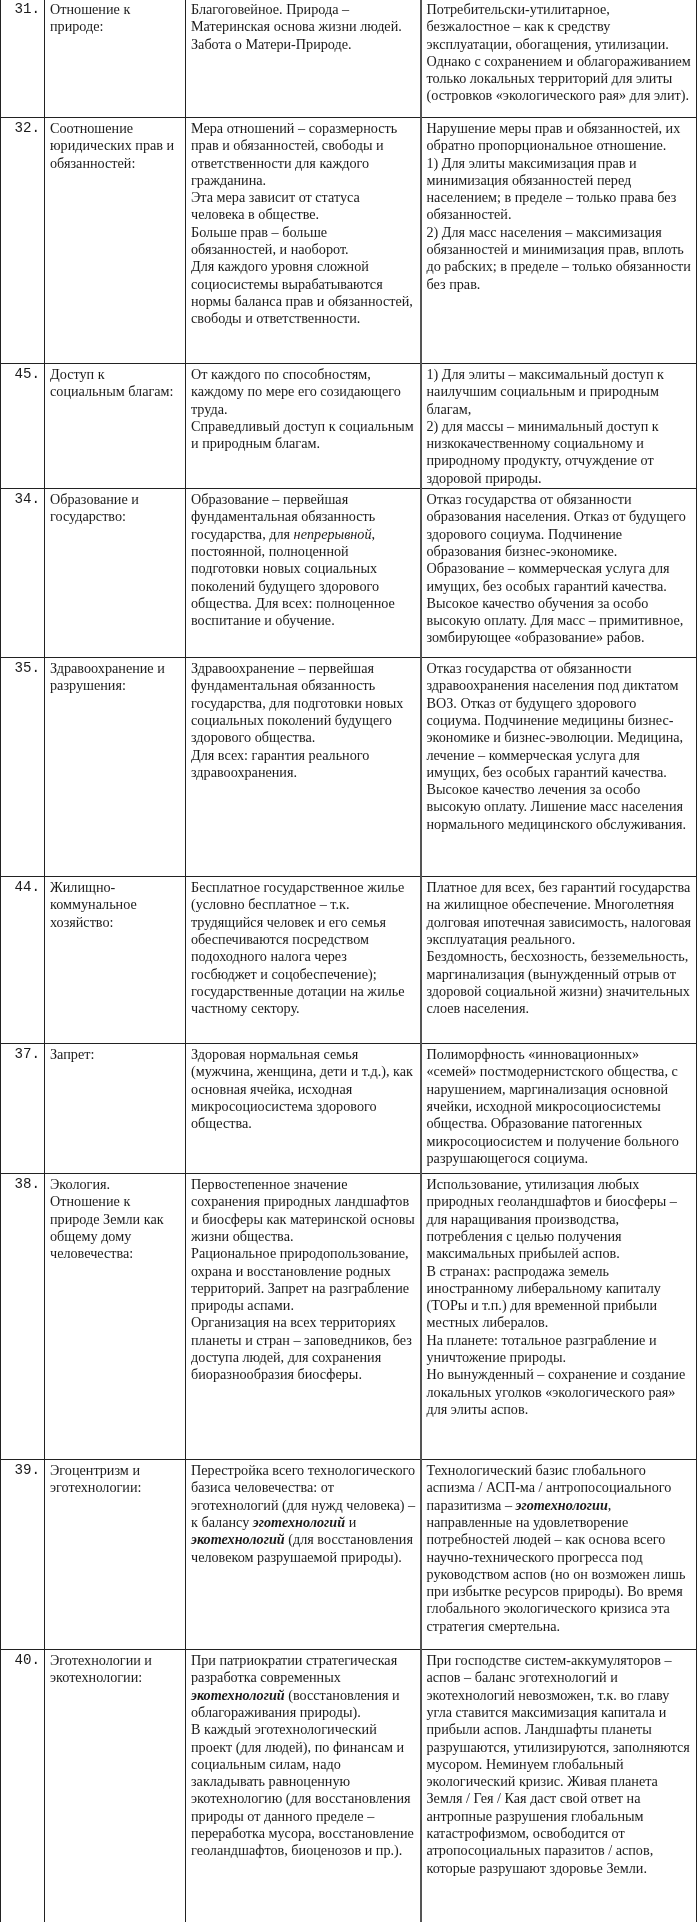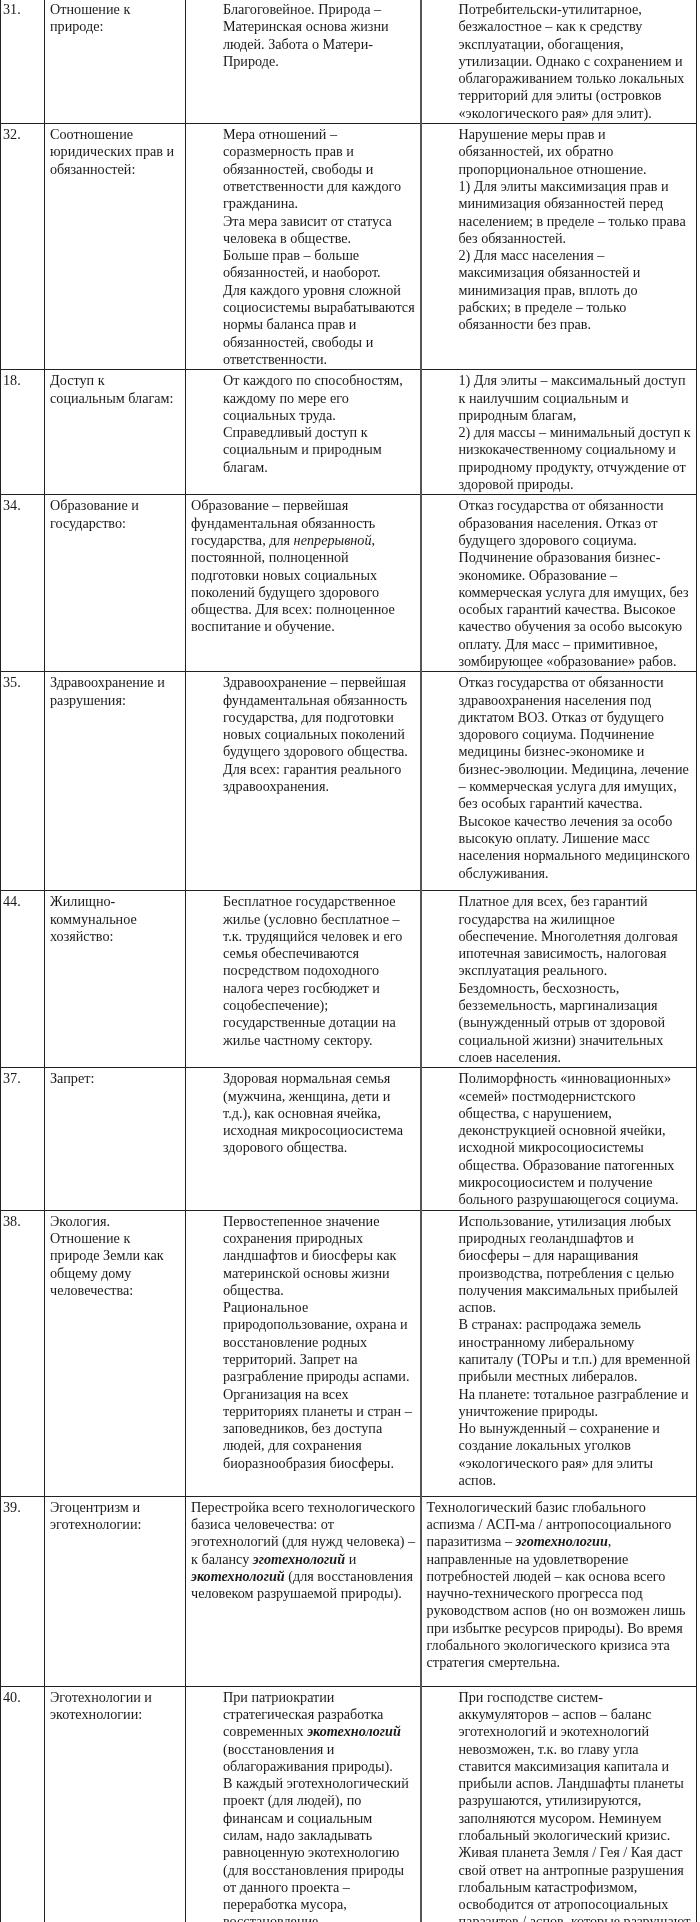--- a/index.html
+++ b/index.html
@@ -2,23 +2,23 @@
 <html><head>
   <meta charset="utf-8">
   <style>
     html, body { margin: 0; padding: 0; background: #ffffff; }
     body { width: 700px; height: 1922px; overflow: hidden; position: relative;
            font-family: "Liberation Serif", serif; color: #1a1a1a; }
     table { position: absolute; left: 0; top: -2px; width: 696px; border-collapse: collapse;
             table-layout: fixed; font-size: 14.2px; line-height: 17.3px; }
     col.c0 { width: 44px; } col.c1 { width: 141px; } col.c2 { width: 235px; } col.c3 { width: 276px; }
     td { border: 1.4px solid #222; vertical-align: top; padding: 2px 4px 1px 5px; }
-    td.num { text-align: left; padding-right: 4px; padding-left: 2px; }
+    td.num { text-align: right; padding-right: 4px; padding-left: 2px; font-family: Liberation Mono, monospace; }
     td.c2 { border-right: 2px solid #555; }
-    .p { display: block; margin-left: 32px; }
+    .p { display: block; }
     i.bi { font-weight: bold; }
   </style>
 </head>
 <body>
 
 <table>
   <colgroup>
       <col class="c0">
       <col class="c1">
       <col class="c2">
@@ -47,24 +47,24 @@
         <span class="p">Для каждого уровня сложной социосистемы вырабатываются нормы баланса прав и обязанностей, свободы и ответственности.</span>
       </td>
       <td>
         <span class="p">Нарушение меры прав и обязанностей, их обратно пропорциональное отношение.</span>
         <span class="p">1) Для элиты максимизация прав и минимизация обязанностей перед населением; в пределе – только права без обязанностей.</span>
         <span class="p">2) Для масс населения – максимизация обязанностей и минимизация прав, вплоть до рабских; в пределе – только обязанности без прав.</span>
       </td>
     </tr>
 
     <tr style="height:125px">
-      <td class="num">18.</td>
+      <td class="num">45.</td>
       <td>Доступ к социальным благам:</td>
       <td class="c2">
-        <span class="p">От каждого по способностям, каждому по мере его социальных труда.</span>
+        <span class="p">От каждого по способностям, каждому по мере его созидающего труда.</span>
         <span class="p">Справедливый доступ к социальным и природным благам.</span>
       </td>
       <td>
         <span class="p">1) Для элиты – максимальный доступ к наилучшим социальным и природным благам,</span>
         <span class="p">2) для массы – минимальный доступ к низкокачественному социальному и природному продукту, отчуждение от здоровой природы.</span>
       </td>
     </tr>
 
     <tr style="height:169px">
       <td class="num">34.</td>
@@ -100,21 +100,21 @@
       </td>
     </tr>
 
     <tr style="height:130px">
       <td class="num">37.</td>
       <td>Запрет:</td>
       <td class="c2">
           <span class="p">Здоровая нормальная семья (мужчина, женщина, дети и т.д.), как основная ячейка, исходная микросоциосистема здорового общества.</span>
         </td>
       <td>
-          <span class="p">Полиморфность «инновационных» «семей» постмодернистского общества, с нарушением, деконструкцией основной ячейки, исходной микросоциосистемы общества. Образование патогенных микросоциосистем и получение больного разрушающегося социума.</span>
+          <span class="p">Полиморфность «инновационных» «семей» постмодернистского общества, с нарушением, маргинализация основной ячейки, исходной микросоциосистемы общества. Образование патогенных микросоциосистем и получение больного разрушающегося социума.</span>
         </td>
     </tr>
 
     <tr style="height:286px">
       <td class="num">38.</td>
       <td>Экология. Отношение к природе Земли как общему дому человечества:</td>
       <td class="c2">
         <span class="p">Первостепенное значение сохранения природных ландшафтов и биосферы как материнской основы жизни общества.</span>
         <span class="p">Рациональное природопользование, охрана и восстановление родных территорий. Запрет на разграбление природы аспами.</span>
         <span class="p">Организация на всех территориях планеты и стран – заповедников, без доступа людей, для сохранения биоразнообразия биосферы.</span>
@@ -132,20 +132,20 @@
       <td>Эгоцентризм и эготехнологии:</td>
       <td class="c2"><span>Перестройка всего технологического базиса человечества: от эготехнологий (для нужд человека) – к балансу </span><i class="bi">эготехнологий</i><span> и </span><i class="bi">экотехнологий</i><span> (для восстановления человеком разрушаемой природы).</span></td>
       <td><span>Технологический базис глобального аспизма / АСП-ма / антропосоциального паразитизма – </span><i class="bi">эготехнологии</i><span>, направленные на удовлетворение потребностей людей – как основа всего научно-технического прогресса под руководством аспов (но он возможен лишь при избытке ресурсов природы). Во время глобального экологического кризиса эта стратегия смертельна.</span></td>
     </tr>
 
     <tr style="height:275px">
       <td class="num">40.</td>
       <td>Эготехнологии и экотехнологии:</td>
       <td class="c2">
         <span class="p"><span>При патриократии стратегическая разработка современных </span><i class="bi">экотехнологий</i><span> (восстановления и облагораживания природы).</span></span>
-        <span class="p">В каждый эготехнологический проект (для людей), по финансам и социальным силам, надо закладывать равноценную экотехнологию (для восстановления природы от данного проекта – переработка мусора, восстановление геоландшафтов, биоценозов и пр.).</span>
+        <span class="p">В каждый эготехнологический проект (для людей), по финансам и социальным силам, надо закладывать равноценную экотехнологию (для восстановления природы от данного пределе – переработка мусора, восстановление геоландшафтов, биоценозов и пр.).</span>
       </td>
       <td>
           <span class="p">При господстве систем-аккумуляторов – аспов – баланс эготехнологий и экотехнологий невозможен, т.к. во главу угла ставится максимизация капитала и прибыли аспов. Ландшафты планеты разрушаются, утилизируются, заполняются мусором. Неминуем глобальный экологический кризис. Живая планета Земля / Гея / Кая даст свой ответ на антропные разрушения глобальным катастрофизмом, освободится от атропосоциальных паразитов / аспов, которые разрушают здоровье Земли.</span>
         </td>
     </tr>
   </tbody>
 </table>
 
 </body></html>

